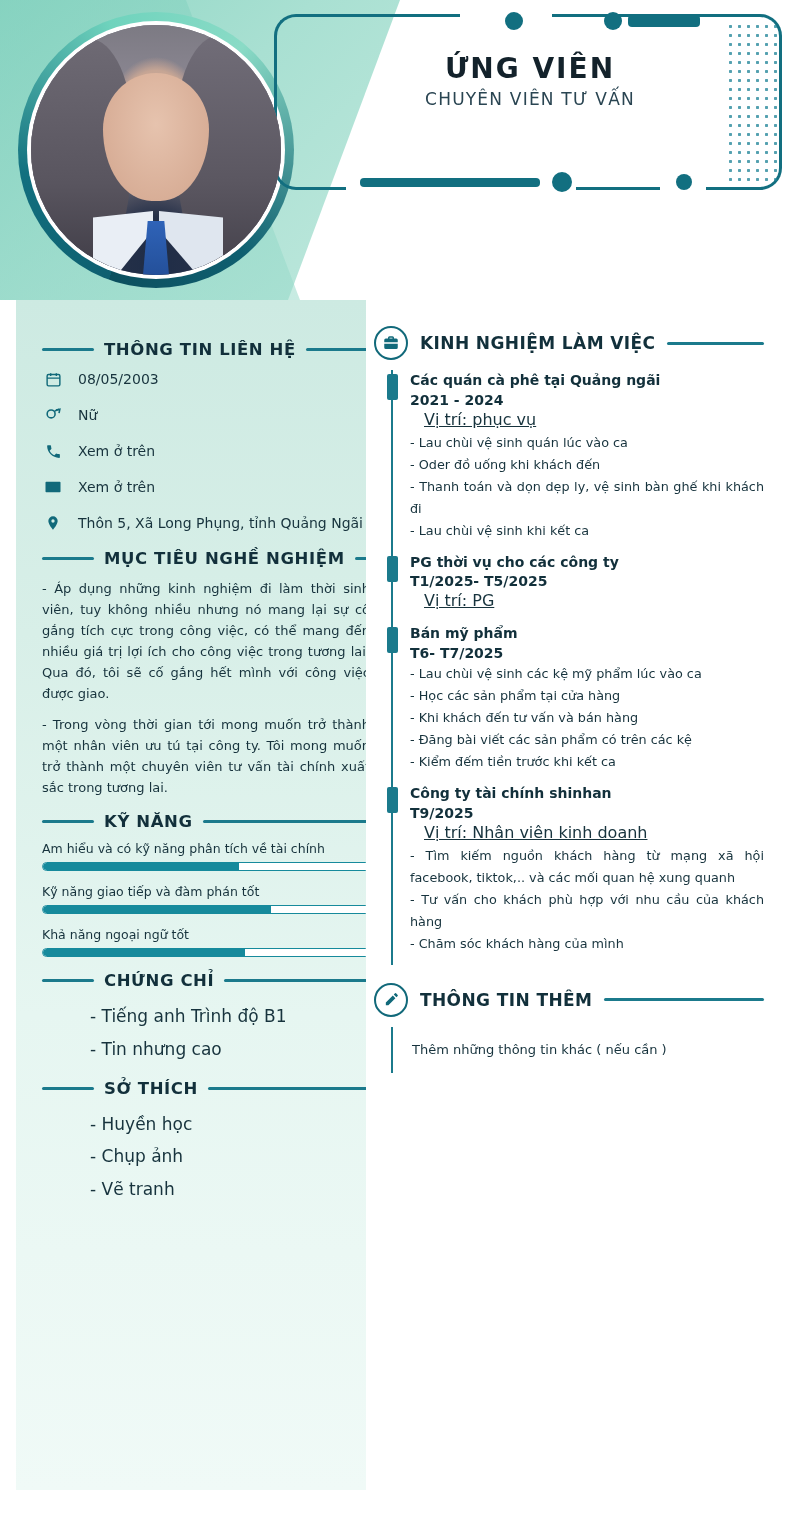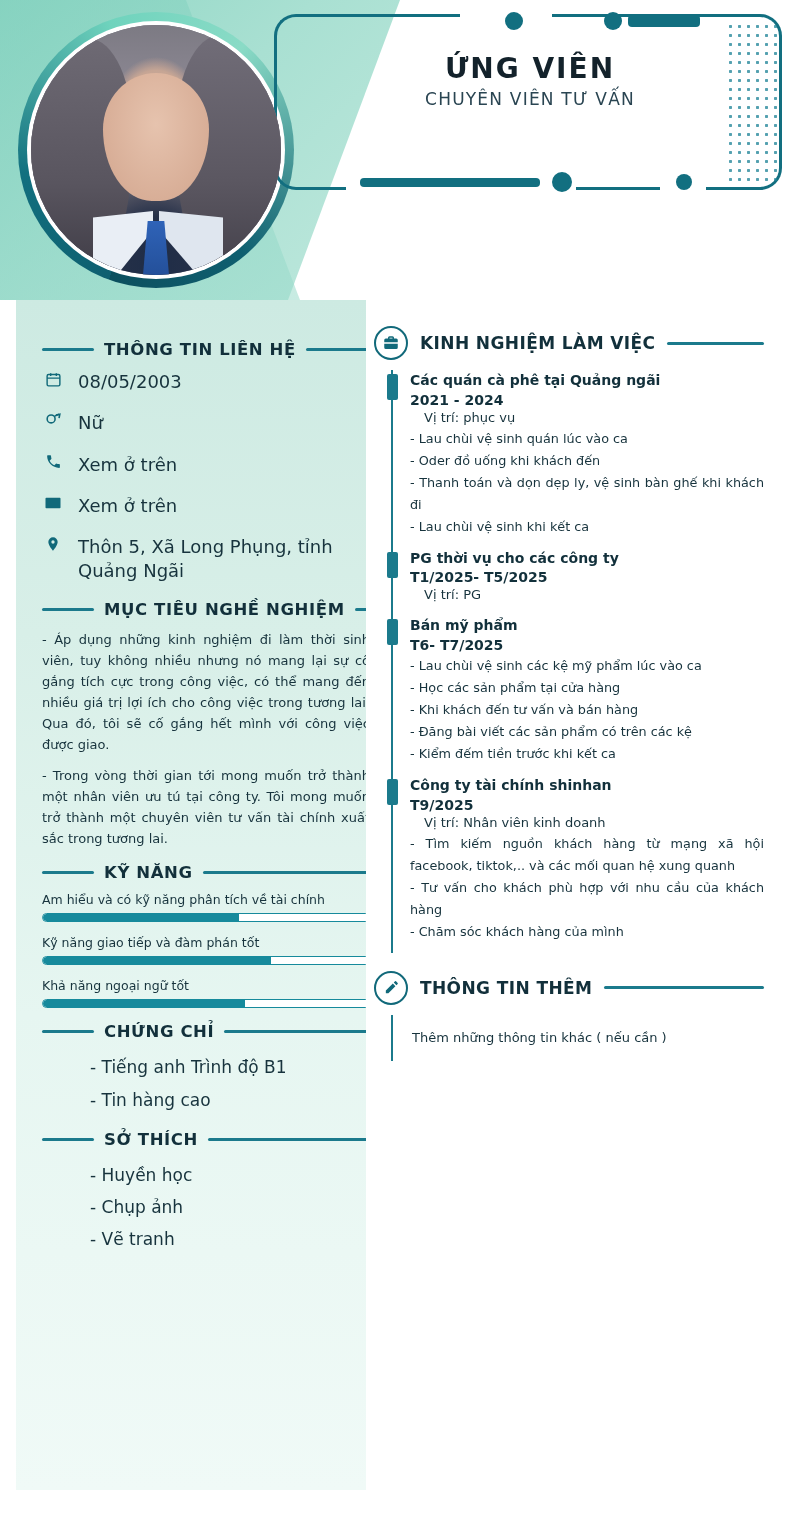--- a/index.html
+++ b/index.html
@@ -174,21 +174,21 @@
   .sec-head .line.short { max-width: 52px; flex: 0 0 52px; }
   .sec-head h2 {
     margin: 0; font-size: 16.5px; font-weight: bold;
     letter-spacing: .6px; color: #12303b; white-space: nowrap;
   }
 
   .contact-list { margin: 8px 0 0 0; padding: 0; list-style: none; }
   .contact-item {
     display: flex; align-items: flex-start; gap: 14px;
     margin-bottom: 16px;
-    font-size: 18px; color: #17333d;
+    font-size: 14px; color: #17333d;
   }
   .contact-item .ico {
     flex: 0 0 22px; height: 20px; display: flex; align-items: center; justify-content: center;
     color: #11697a;
   }
   .contact-item .txt { line-height: 1.35; padding-top: 1px; }
 
   .para {
     font-size: 13px; line-height: 1.62; text-align: justify;
     color: #17333d; margin: 2px 0 10px 0;
@@ -228,21 +228,21 @@
   }
   .job { position: relative; padding-bottom: 10px; }
   .job .tick {
     position: absolute; left: -23px; top: 4px;
     width: 11px; height: 26px; background: #1b7a8c; border-radius: 2px;
   }
   .job h3 {
     margin: 0; font-size: 14px; font-weight: bold; color: #12303b; line-height: 1.55;
   }
   .job .period { font-size: 14px; font-weight: bold; color: #12303b; margin-bottom: 2px; }
-  .job .pos { font-size: 13px; color: #17333d; margin: 1px 0 3px 14px; }
+  .job .pos { font-size: 16px; color: #17333d; margin: 1px 0 3px 14px; text-decoration: underline; }
   .job .duties { margin: 0; padding: 0; list-style: none; }
   .job .duties li {
     font-size: 12.8px; line-height: 1.72; color: #17333d; text-align: justify;
   }
 
   .extra-block {
     margin-left: 17px; padding-left: 19px;
     border-left: 2.5px solid #1b7a8c;
     min-height: 46px;
     display: flex; align-items: center;
@@ -383,21 +383,21 @@
           </div>
       </div>
 
       <div class="sec-head">
         <span class="line short"></span>
         <h2>CHỨNG CHỈ</h2>
         <span class="line"></span>
       </div>
       <ul class="bullets">
         <li>- Tiếng anh Trình độ B1</li>
-        <li>- Tin hàng cao</li>
+        <li>- Tin nhưng cao</li>
       </ul>
 
       <div class="sec-head">
         <span class="line short"></span>
         <h2>SỞ THÍCH</h2>
         <span class="line"></span>
       </div>
       <ul class="bullets">
         <li>- Huyền học</li>
         <li>- Chụp ảnh</li>

